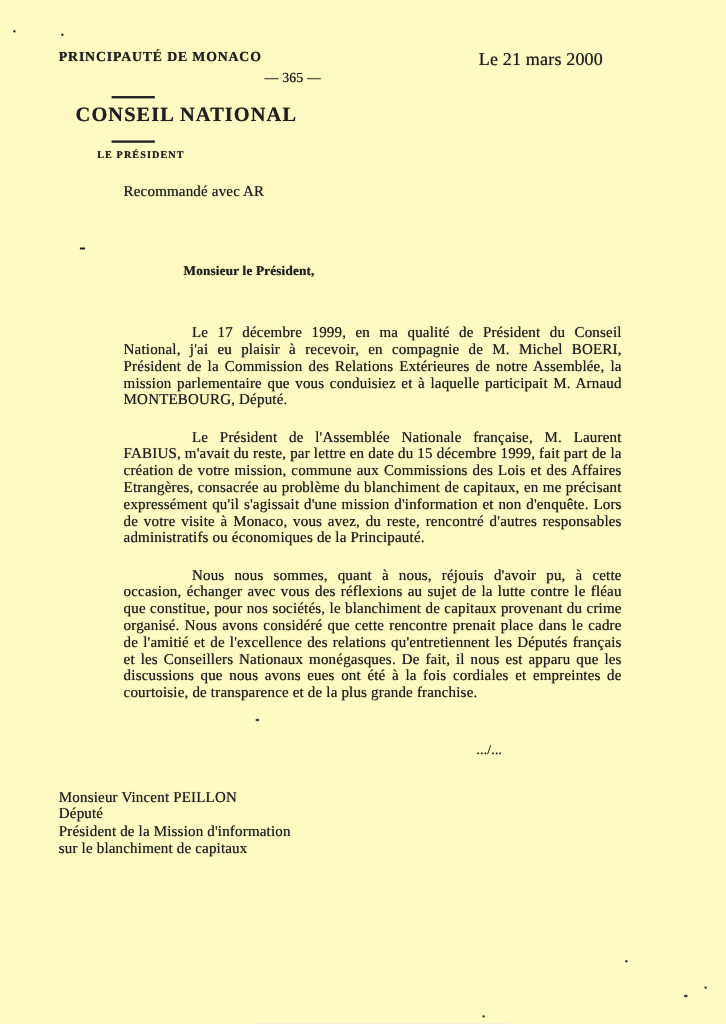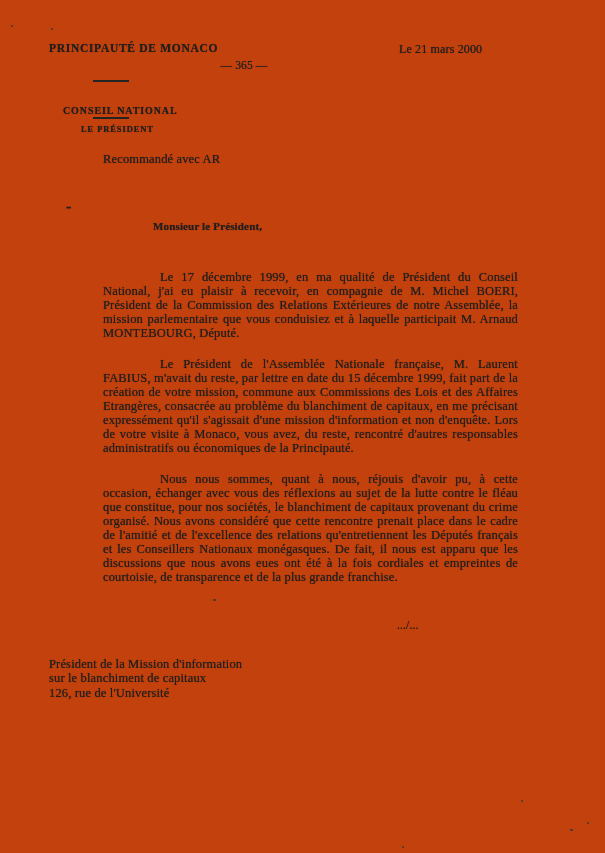--- a/index.html
+++ b/index.html
@@ -5,51 +5,51 @@
   html, body {
     margin: 0;
     padding: 0;
     background: #e8e8e8;
   }
   .page {
     position: relative;
     width: 605px;
     height: 853px;
     margin: 0 auto;
-    background: #c2410c;
+    background: #fef9c3;
     overflow: hidden;
     font-family: "Liberation Serif", "DejaVu Serif", serif;
     color: #1f1f1f;
   }
   .scan-text {
     text-shadow: 0 0 0.7px rgba(25,25,25,0.75);
     letter-spacing: 0.15px;
   }
   .abs { position: absolute; }
 
   .hdr-left {
     left: 49px; top: 42px;
     font-size: 11.5px; font-weight: bold; letter-spacing: 0.7px;
   }
   .hdr-date {
     left: 399px; top: 42px;
-    font-size: 12px;
+    font-size: 15px;
   }
   .page-num {
     left: 0; top: 59px; width: 488px;
     text-align: center; font-size: 11.5px;
   }
   .rule {
     background: #242424; height: 2px; width: 36px; left: 93px;
   }
   .rule1 { top: 80px; }
   .rule2 { top: 117px; height: 1.5px; }
   .org {
     left: 63px; top: 86px;
-    font-size: 10px; font-weight: bold; letter-spacing: 0.9px; margin-top: 19px;
+    font-size: 17px; font-weight: bold; letter-spacing: 0.9px;
   }
   .org-sub {
     left: 81px; top: 124px;
     font-size: 8.5px; font-weight: bold; letter-spacing: 0.9px;
   }
   .delivery {
     left: 103px; top: 152px;
     font-size: 12.5px;
   }
   .margin-dash {
@@ -114,18 +114,19 @@
 
   <div class="abs body-block">
     <p class="scan-text">Le 17 décembre 1999, en ma qualité de Président du Conseil National, j'ai eu plaisir à recevoir, en compagnie de M. Michel BOERI, Président de la Commission des Relations Extérieures de notre Assemblée, la mission parlementaire que vous conduisiez et à laquelle participait M. Arnaud MONTEBOURG, Député.</p>
     <p class="scan-text">Le Président de l'Assemblée Nationale française, M. Laurent FABIUS, m'avait du reste, par lettre en date du 15 décembre 1999, fait part de la création de votre mission, commune aux Commissions des Lois et des Affaires Etrangères, consacrée au problème du blanchiment de capitaux, en me précisant expressément qu'il s'agissait d'une mission d'information et non d'enquête. Lors de votre visite à Monaco, vous avez, du reste, rencontré d'autres responsables administratifs ou économiques de la Principauté.</p>
     <p class="scan-text">Nous nous sommes, quant à nous, réjouis d'avoir pu, à cette occasion, échanger avec vous des réflexions au sujet de la lutte contre le fléau que constitue, pour nos sociétés, le blanchiment de capitaux provenant du crime organisé. Nous avons considéré que cette rencontre prenait place dans le cadre de l'amitié et de l'excellence des relations qu'entretiennent les Députés français et les Conseillers Nationaux monégasques. De fait, il nous est apparu que les discussions que nous avons eues ont été à la fois cordiales et empreintes de courtoisie, de transparence et de la plus grande franchise.</p>
   </div>
 
   <div class="abs scan-text cont-mark">.../...</div>
 
   <div class="abs recipient">
+    <div class="scan-text">Monsieur Vincent PEILLON</div>
+    <div class="scan-text">Député</div>
     <div class="scan-text">Président de la Mission d'information</div>
     <div class="scan-text">sur le blanchiment de capitaux</div>
-    <div class="scan-text">126, rue de l'Université</div>
   </div>
 
 </div>
 
 </body></html>

